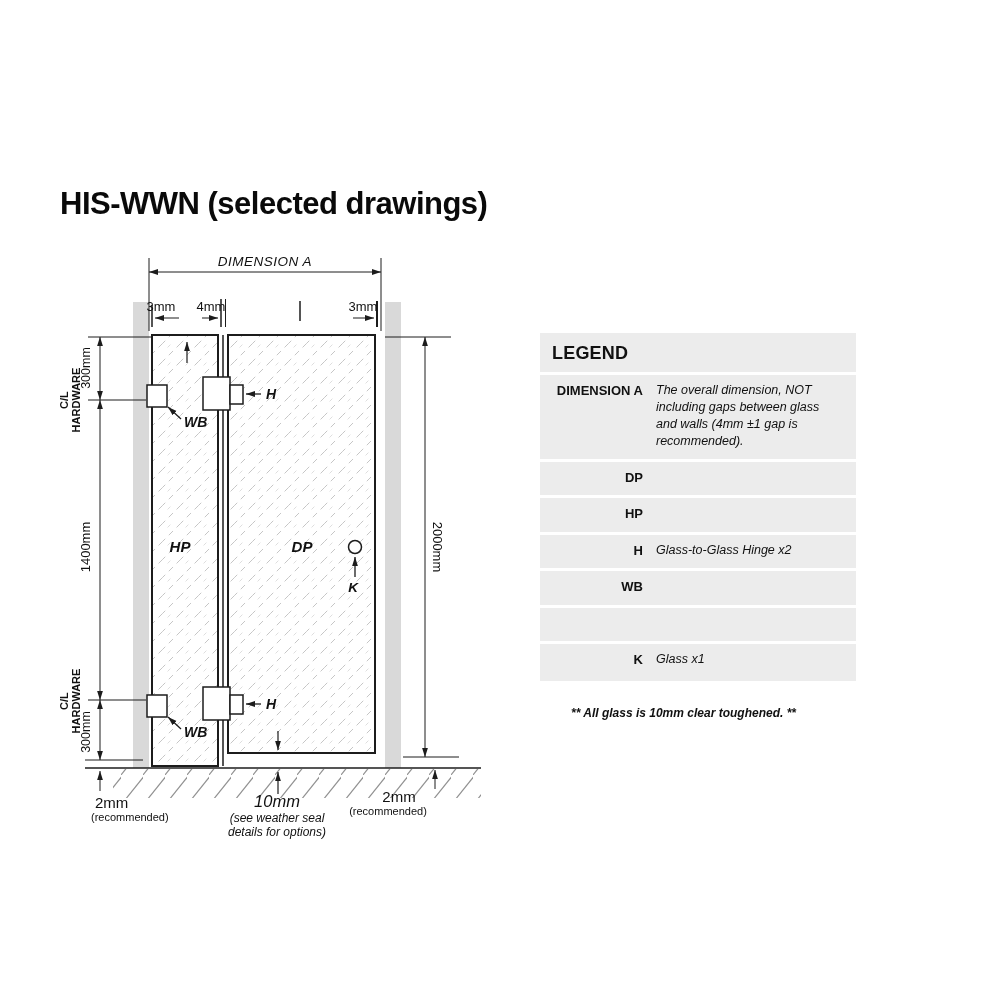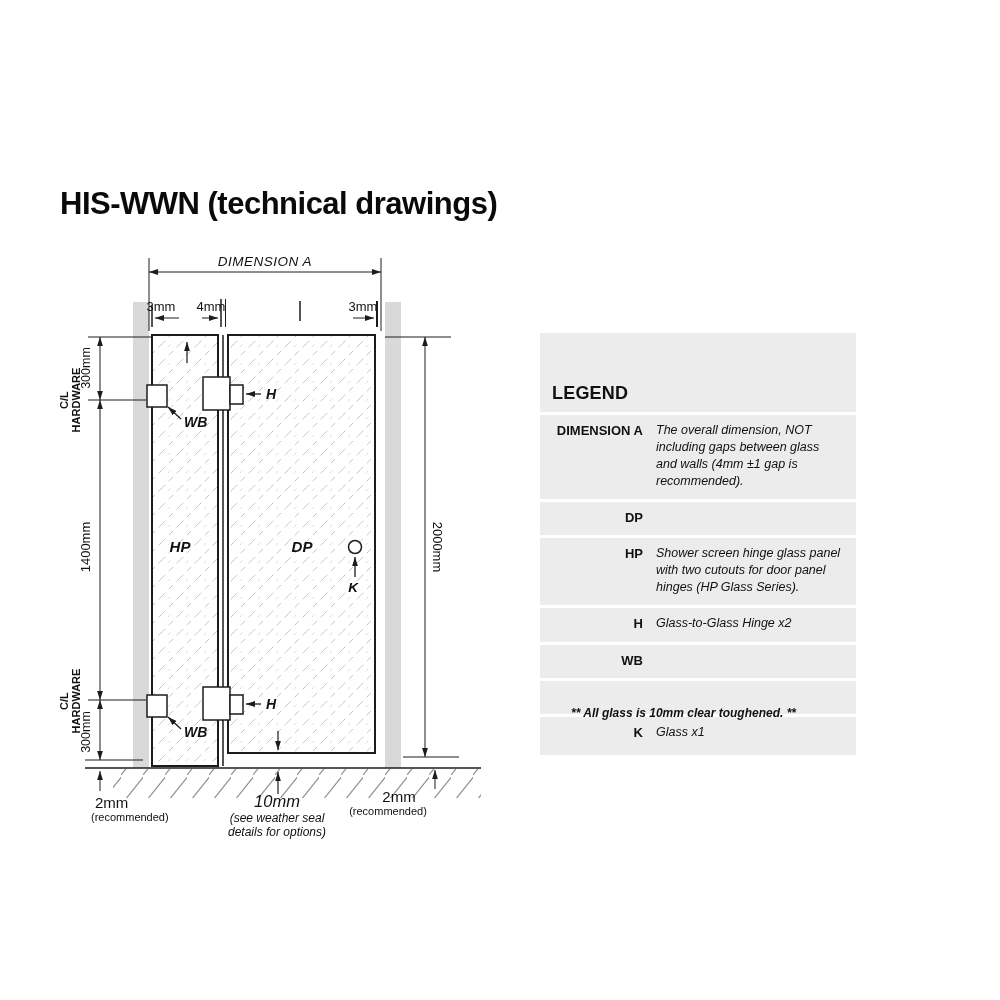--- a/index.html
+++ b/index.html
@@ -17,21 +17,21 @@
   .t-dim{font-size:12.5px;}
   .t-dim13{font-size:13px;}
   .t-ital{font-style:italic;}
   .t-bold-ital{font-weight:bold;font-style:italic;}
   .t-small{font-size:11px;}
   .t-cl{font-size:11px;font-weight:600;}
   .legend{
     position:absolute;left:540px;top:333px;width:316px;
     background:#ececec;
   }
-  .legend-header{padding:10px 12px 8px 12px;margin-top:40px;}
+  .legend-header{padding:10px 12px 8px 12px;}
   .legend-title{font-size:18px;font-weight:bold;letter-spacing:0.2px;}
   .legend-row{
     display:flex;align-items:flex-start;
     border-top:3px solid #ffffff;
     padding:7px 0 9px 8px;
   }
   .legend-row.last{padding-bottom:13px;}
   .legend-row.empty{min-height:17px;}
   .legend-term{
     flex:0 0 95px;text-align:right;font-weight:bold;font-size:13px;
@@ -42,21 +42,21 @@
     white-space:pre;overflow:visible;font-style:italic;
   }
   .legend-footnote{
     position:absolute;left:540px;top:706px;width:287px;
     text-align:center;font-size:12px;font-style:italic;font-weight:600;
   }
 </style>
 </head>
 <body>
 
-<div class="page-title">HIS-WWN (technical drawings)</div>
+<div class="page-title">HIS-WWN (selected drawings)</div>
 
 <div class="drawing-wrap">
 <svg width="430" height="615" viewBox="0 0 430 615">
   <defs>
     <marker id="aE" orient="auto" markerUnits="userSpaceOnUse" markerWidth="11" markerHeight="8" refX="9" refY="0" viewBox="0 -4 11 8">
       <path d="M9,0 L0,-2.9 L0,2.9 Z" fill="#1c1c1c"></path>
     </marker>
     <marker id="aS" orient="auto" markerUnits="userSpaceOnUse" markerWidth="11" markerHeight="8" refX="0" refY="0" viewBox="-1 -4 11 8">
       <path d="M0,0 L9,-2.9 L9,2.9 Z" fill="#1c1c1c"></path>
     </marker>
@@ -178,23 +178,20 @@
     <div class="legend-desc">The overall dimension, NOT
 including gaps between glass
 and walls (4mm ±1 gap is
 recommended).</div>
   </div>
   <div class="legend-row">
     <div class="legend-term">DP</div>
   </div>
   <div class="legend-row">
     <div class="legend-term">HP</div>
-    <div class="legend-desc">Shower screen hinge glass panel
-with two cutouts for door panel
-hinges (HP Glass Series).</div>
   </div>
   <div class="legend-row">
     <div class="legend-term">H</div>
     <div class="legend-desc">Glass-to-Glass Hinge x2</div>
   </div>
   <div class="legend-row">
     <div class="legend-term">WB</div>
   </div>
   <div class="legend-row empty">
     <div class="legend-term"></div>

